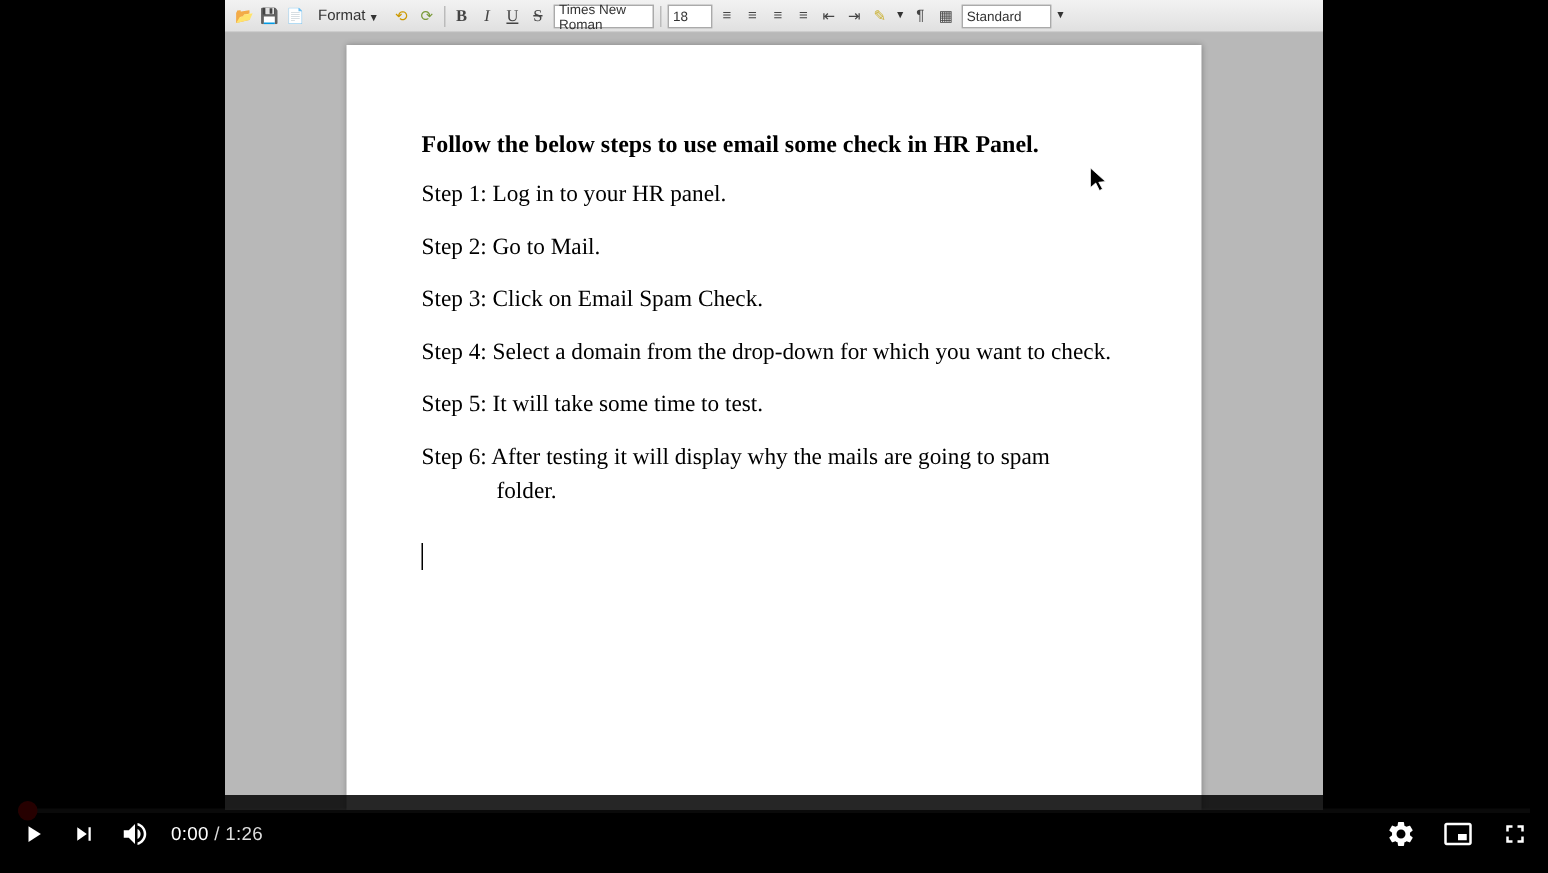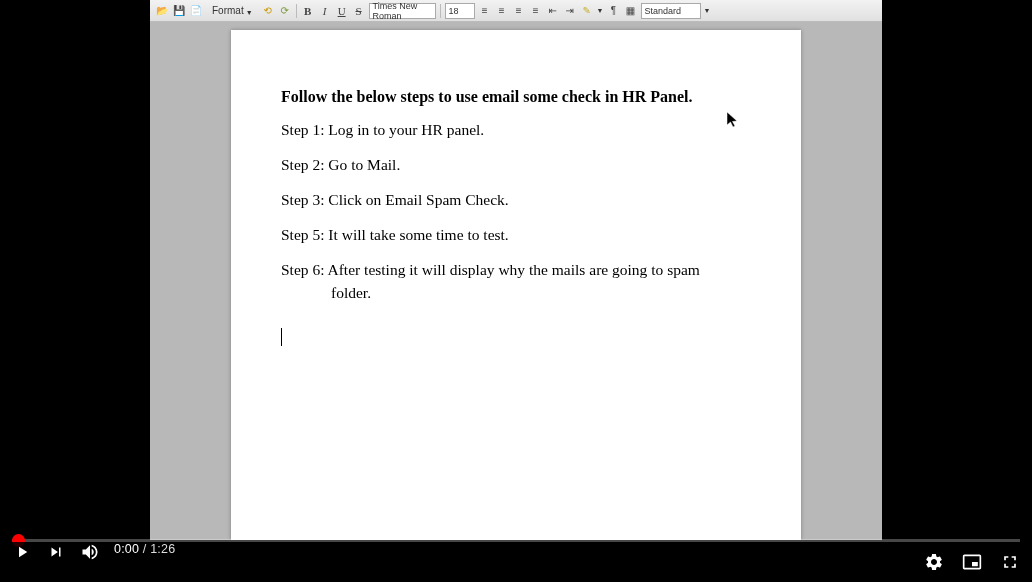--- a/index.html
+++ b/index.html
@@ -147,23 +147,24 @@
       height: 18px;
       background: #000;
       margin-left: 0px;
       margin-top: 10px;
     }
     .controls {
       position: absolute;
       bottom: 0;
       left: 0;
       width: 100%;
-      height: 40px;
+      height: 52px;
       background: rgba(0,0,0,0.85);
       display: flex;
+      align-items: center;
       padding: 0 12px;
       gap: 14px;
       margin-top: 44px;
     }
     .progress-bar {
       position: absolute;
       bottom: 40px;
       left: 12px;
       right: 12px;
       height: 3px;
@@ -242,20 +243,21 @@
         <div class="page">
           <div class="cursor-pointer">
             <svg width="14" height="16" viewBox="0 0 14 16">
                 <path d="M0 0 L0 13 L3.5 10 L6 15 L8 14 L5.5 9.5 L10 9 Z" fill="#000" stroke="#fff" stroke-width="0.5"></path>
               </svg>
           </div>
           <div class="doc-title">Follow the below steps to use email some check in HR Panel.</div>
           <div class="doc-step">Step 1: Log in to your HR panel.</div>
           <div class="doc-step">Step 2: Go to Mail.</div>
           <div class="doc-step">Step 3: Click on Email Spam Check.</div>
+          <div class="doc-step">Step 4: Select a domain from the drop-down for which you want to check.</div>
           <div class="doc-step">Step 5: It will take some time to test.</div>
           <div class="doc-step" style="margin-bottom:2px;"><span>Step 6: After testing it will display why the mails are going to spam</span></div>
           <div class="doc-step step6-indent">folder.</div>
           <div class="text-cursor"></div>
         </div>
       </div>
     </div>
   </div>
 
   <div class="progress-bar">

